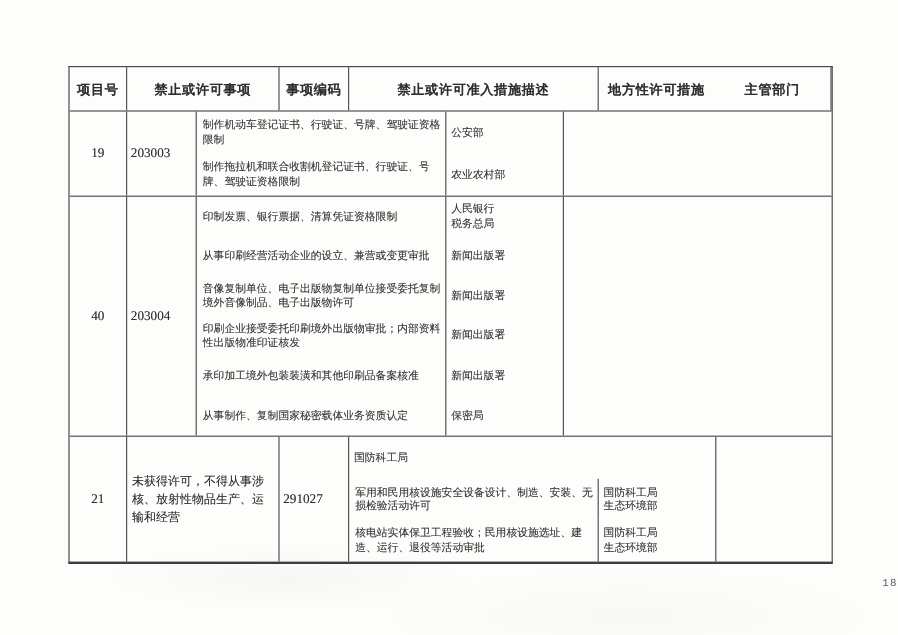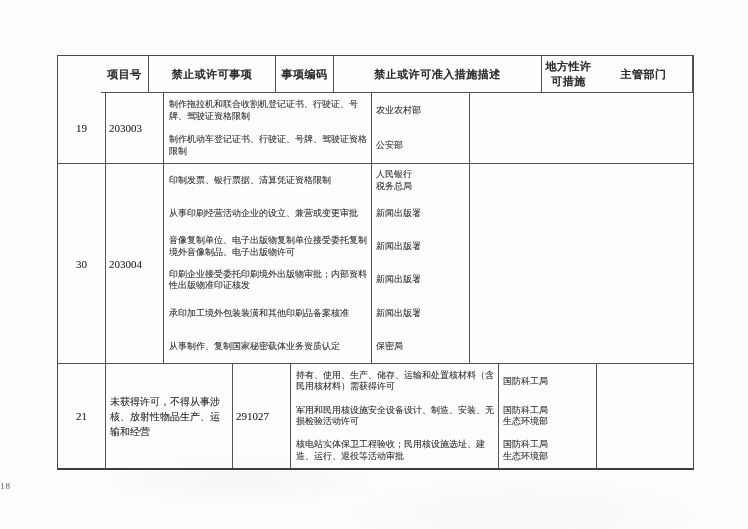--- a/index.html
+++ b/index.html
@@ -31,21 +31,21 @@
     box-sizing: border-box;
     display: flex;
     overflow: hidden;
   }
   .c1 { width: 48px;  align-items: center; justify-content: center; text-align: center; }
   .c2 { width: 127px; align-items: center; padding: 2px 3px 2px 4px; }
   .c3 { width: 58px;  align-items: center; padding: 2px 2px 2px 3px; }
   .c45 { width: 306px; display: flex; flex-direction: column; padding: 0; border-right: 1.2px solid #545454; box-sizing: border-box; }
   .c6 { width: 96px; border-right: none; flex: 1; }
   .head .cell { align-items: center; justify-content: center; padding: 0 2px; }
-  .head { height: 36px; font-weight: bold; font-size: 11px; letter-spacing: 0.5px; margin-left: 43px; }
+  .head { height: 36px; font-weight: bold; font-size: 11px; letter-spacing: 0.5px; }
   .head .cell { text-align: center; }
   .num { font-size: 11px; }
   .code { font-size: 11px; }
   .matter { font-size: 10px; line-height: 15px; text-align: left; }
   .mrow { flex: 1; display: flex; min-height: 0; }
   .mdesc {
     width: 208px; box-sizing: border-box;
     border-right: 1.2px solid #545454;
     padding: 2px 4px 2px 5px;
     font-size: 9px; line-height: 11.5px;
@@ -58,24 +58,25 @@
     display: flex; align-items: center;
     color: #383838;
     white-space: pre-line;
   }
   .r19 { height: 70px; }
   .r20 { height: 199px; }
   .r21 { height: 104px; }
   .page-number {
     position: absolute;
     left: 0; right: 0; top: 481px;
-    text-align: left;
+    text-align: right;
     font-size: 9px;
     color: #5a5a5a;
     letter-spacing: 1px;
+    font-family: Liberation Mono, monospace;
   }
 </style>
 </head>
 <body>
 
 <div class="doc-table">
 
   <div class="trow head">
     <div class="cell c1">项目号</div>
     <div class="cell c2">禁止或许可事项</div>
@@ -83,33 +84,33 @@
     <div class="cell" style="width:208px;">禁止或许可准入措施描述</div>
     <div class="cell c6">地方性许可措施</div>
     <div class="cell" style="width:98px;">主管部门</div>
   </div>
 
   <div class="trow r19">
     <div class="cell c1 num">19</div>
     <div class="cell c3 code">203003</div>
     <div class="c45">
       <div class="mrow">
+        <div class="mdesc">制作机动车登记证书、行驶证、号牌、驾驶证资格限制</div>
+        <div class="mdept">公安部</div>
+      </div>
+      <div class="mrow">
         <div class="mdesc">制作拖拉机和联合收割机登记证书、行驶证、号牌、驾驶证资格限制</div>
         <div class="mdept">农业农村部</div>
-      </div>
-      <div class="mrow">
-        <div class="mdesc">制作机动车登记证书、行驶证、号牌、驾驶证资格限制</div>
-        <div class="mdept">公安部</div>
       </div>
     </div>
     <div class="cell c6"></div>
   </div>
 
   <div class="trow r20">
-    <div class="cell c1 num">30</div>
+    <div class="cell c1 num">40</div>
     <div class="cell c3 code">203004</div>
     <div class="c45">
       <div class="mrow">
         <div class="mdesc">印制发票、银行票据、清算凭证资格限制</div>
         <div class="mdept">人民银行
 税务总局</div>
       </div>
       <div class="mrow">
         <div class="mdesc">从事印刷经营活动企业的设立、兼营或变更审批</div>
         <div class="mdept">新闻出版署</div>
@@ -133,21 +134,20 @@
     </div>
     <div class="cell c6"></div>
   </div>
 
   <div class="trow r21">
     <div class="cell c1 num">21</div>
     <div class="cell c2 matter">未获得许可，不得从事涉核、放射性物品生产、运输和经营</div>
     <div class="cell c3 code">291027</div>
     <div class="c45">
       <div class="mrow">
-        <div class="mdesc">持有、使用、生产、储存、运输和处置核材料（含民用核材料）需获得许可</div>
         <div class="mdept">国防科工局</div>
       </div>
       <div class="mrow">
         <div class="mdesc">军用和民用核设施安全设备设计、制造、安装、无损检验活动许可</div>
         <div class="mdept">国防科工局
 生态环境部</div>
       </div>
       <div class="mrow">
         <div class="mdesc">核电站实体保卫工程验收；民用核设施选址、建造、运行、退役等活动审批</div>
         <div class="mdept">国防科工局

